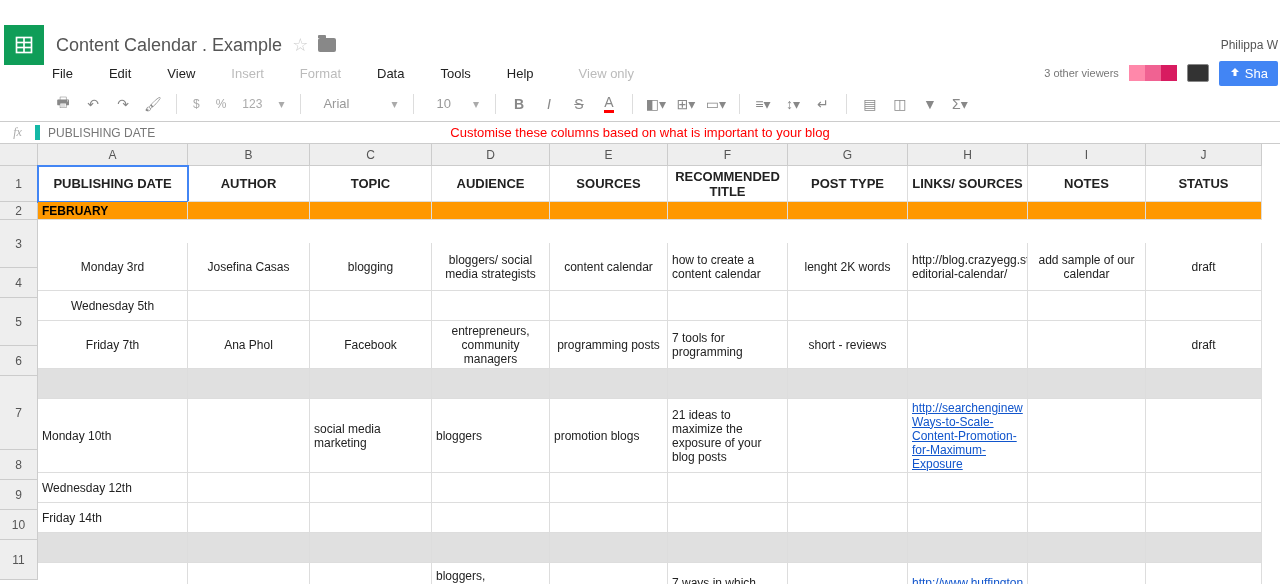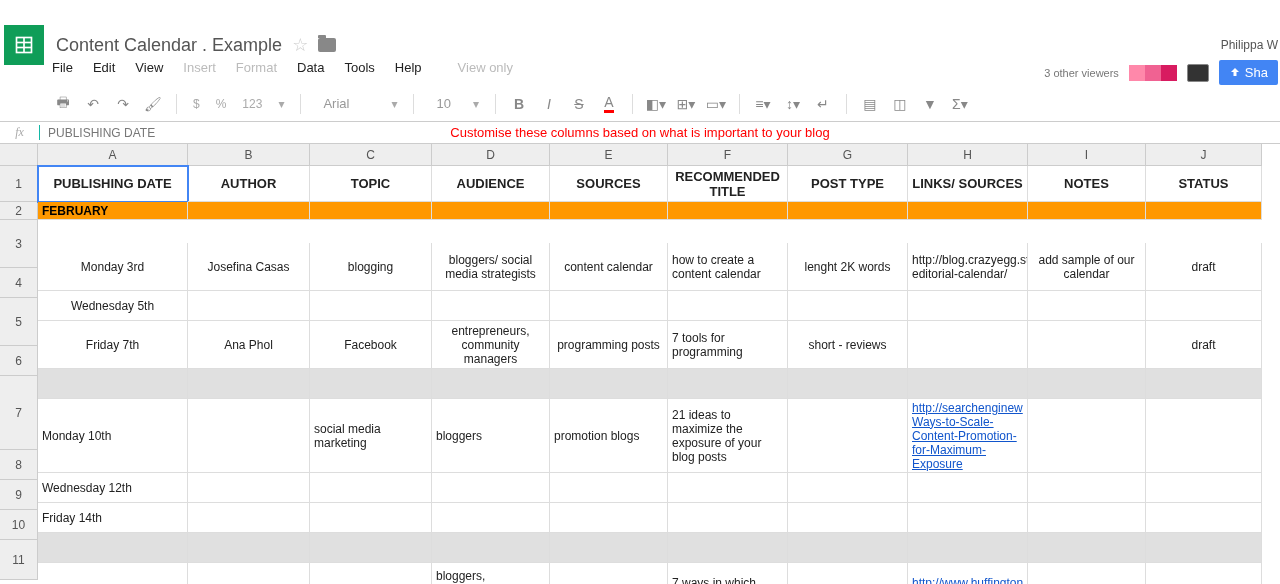--- a/index.html
+++ b/index.html
@@ -8,39 +8,39 @@
   .title-bar { display: flex; align-items: center; height: 30px; padding: 4px 0; margin-top: 30px; }
   .app-icon { width: 40px; height: 40px; background: #0f9d58; display:flex; align-items:center; justify-content:center; margin-left:4px; }
   .app-icon svg { fill:#fff; }
   .doc-title { font-size: 18px; color:#555; margin-left:12px; display:flex; align-items:center; gap:10px; }
   .star { color:#ccc; }
   .folder { width:18px; height:14px; background:#888; border-radius:2px; position:relative; }
   .folder::before{ content:""; position:absolute; top:-3px; left:0; width:8px; height:3px; background:#888; border-radius:1px 1px 0 0;}
   .title-right { margin-left:auto; display:flex; align-items:center; gap:8px; padding-right:2px; }
   .user-name { font-size:12px; color:#555; }
   
-  .menu-bar { display:flex; align-items:flex-start; height:26px; padding-left:52px; gap:20px; font-size:13px; color:#222; }
+  .menu-bar { display:flex; align-items:center; height:26px; padding-left:52px; gap:36px; font-size:13px; color:#222; }
   .menu-bar .disabled{ color:#bbb; }
   .menu-right { margin-left:auto; display:flex; align-items:center; gap:10px; padding-right:2px; }
   .viewers { font-size:11px; color:#777; }
   .presence { display:flex; gap:0; }
   .presence span{ width:16px; height:16px; display:inline-block; }
   .pres1{ background:#f8a; } .pres2{ background:#f06292; } .pres3{ background:#d81b60; }
   .comment-bubble { width:22px; height:18px; border:1px solid #888; border-radius:2px; position:relative; background:#333; }
   .share-btn { background:#4285f4; color:#fff; padding:5px 10px; border-radius:2px; font-size:13px; display:flex; align-items:center; gap:4px; }
   .share-btn svg{ fill:#fff; }
   
   .toolbar { display:flex; align-items:center; height:36px; border-bottom:1px solid #ccc; padding-left:50px; gap:4px; color:#777; }
   .tb-btn { width:26px; height:26px; display:flex; align-items:center; justify-content:center; font-size:14px; color:#888; }
   .sep { width:1px; height:20px; background:#ddd; margin:0 6px; }
   .tb-text { font-size:12px; color:#aaa; padding:0 6px; }
   .tb-font { font-size:13px; color:#999; padding:0 12px; min-width:70px; }
   
   .fx-row { display:flex; align-items:center; height:22px; border-bottom:1px solid #ccc; font-size:12px; position:relative; }
-  .fx-label { width:40px; text-align:center; color:#aaa; font-style:italic; border-right:1px solid #14b8a6; font-family: serif;}
+  .fx-label { width:40px; text-align:center; color:#aaa; font-style:italic; border-right:5px solid #14b8a6; font-family: serif;}
   .fx-cell { padding-left:8px; color:#777; }
   .fx-banner { position:absolute; left:50%; transform:translateX(-50%); color:#ff0000; font-weight:normal; font-size:13px; }
 
   .sheet { display:flex; }
   .corner { width:38px; height:22px; background:#eee; border-right:1px solid #ccc; border-bottom:1px solid #ccc; }
   .col-headers { display:flex; flex:1; }
   .col-head { background:#eee; border-right:1px solid #ccc; border-bottom:1px solid #ccc; height:22px; display:flex; align-items:center; justify-content:center; font-size:12px; color:#555; }
   
   .grid-body { display:flex; }
   .row-headers { width:38px; }
@@ -83,21 +83,21 @@
 
 <div class="menu-bar">
   <span>File</span>
   <span>Edit</span>
   <span>View</span>
   <span class="disabled">Insert</span>
   <span class="disabled">Format</span>
   <span>Data</span>
   <span>Tools</span>
   <span>Help</span>
-  <span class="disabled" style="margin-left:16px">View only</span>
+  <span class="disabled" style="margin-left:9px">View only</span>
   <div class="menu-right">
     <span class="viewers">3 other viewers</span>
     <div class="presence">
       <span class="pres1"></span>
       <span class="pres2"></span>
       <span class="pres3"></span>
     </div>
     <div class="comment-bubble"></div>
     <div class="share-btn">
       <svg width="12" height="12" viewBox="0 0 24 24">

